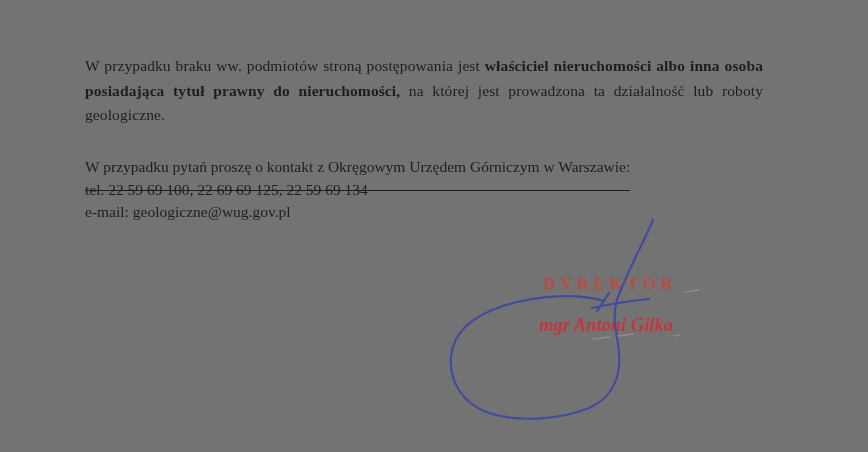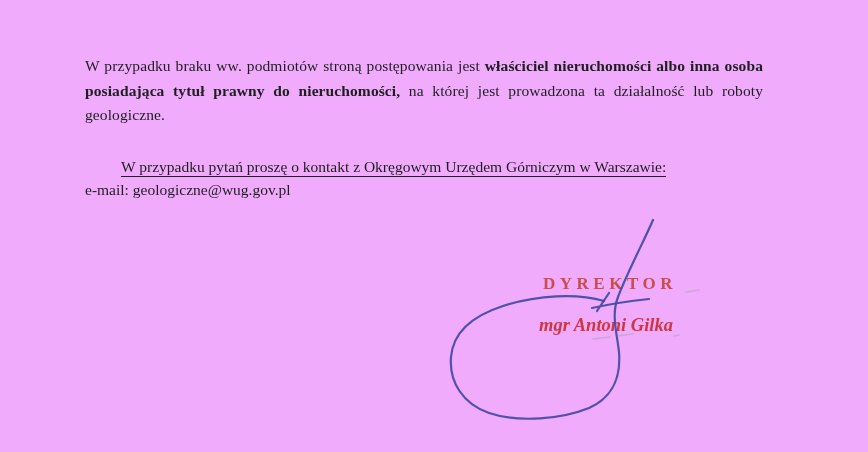--- a/index.html
+++ b/index.html
@@ -4,21 +4,21 @@
 <style>
   html, body {
     margin: 0;
     padding: 0;
     background: #ffffff;
   }
   .page {
     position: relative;
     width: 868px;
     height: 452px;
-    background: #f0abfc;
+    background: #737373;
     overflow: hidden;
     font-family: "Liberation Serif", "DejaVu Serif", serif;
     color: #1e1e1e;
   }
   .intro-paragraph {
     position: absolute;
     left: 85px;
     top: 54px;
     width: 678px;
     margin: 0;
@@ -34,22 +34,21 @@
     position: absolute;
     left: 85px;
     top: 156px;
     width: 690px;
     font-size: 15.5px;
     line-height: 22.5px;
   }
   .contact-heading {
     display: inline;
     border-bottom: 1.5px solid #1e1e1e;
-    padding-bottom: 1px;
-    margin-left: 36px;
+    padding-bottom: 15px;
   }
   .contact-line {
     margin: 0;
   }
   .signature-svg {
     position: absolute;
     left: 430px;
     top: 200px;
     width: 280px;
     height: 250px;
@@ -86,20 +85,21 @@
 <body>
 
 <div class="page">
 
   <p class="intro-paragraph"><span>W przypadku braku ww. podmiotów stroną postępowania jest </span><b>właściciel nieruchomości albo inna osoba posiadająca tytuł prawny do nieruchomości,</b><span> na której jest prowadzona ta działalność lub roboty geologiczne.</span></p>
 
   <div class="contact-block">
     <div>
       <span class="contact-heading">W przypadku pytań proszę o kontakt z Okręgowym Urzędem Górniczym w Warszawie:</span>
     </div>
+    <div class="contact-line">tel. 22 59 69 100, 22 69 69 125, 22 59 69 134</div>
     <div class="contact-line">e-mail: geologiczne@wug.gov.pl</div>
   </div>
 
   <svg class="signature-svg" viewBox="430 200 280 250" xmlns="http://www.w3.org/2000/svg">
 
     <text x="543" y="289" class="stamp-title-text" fill="#c5463c">DYREKTOR</text>
 
     <text x="539" y="331" class="signer-name-text" fill="#cc3236">mgr Antoni Gilka</text>
 
     <path class="ink-stroke" d="M 653,220

